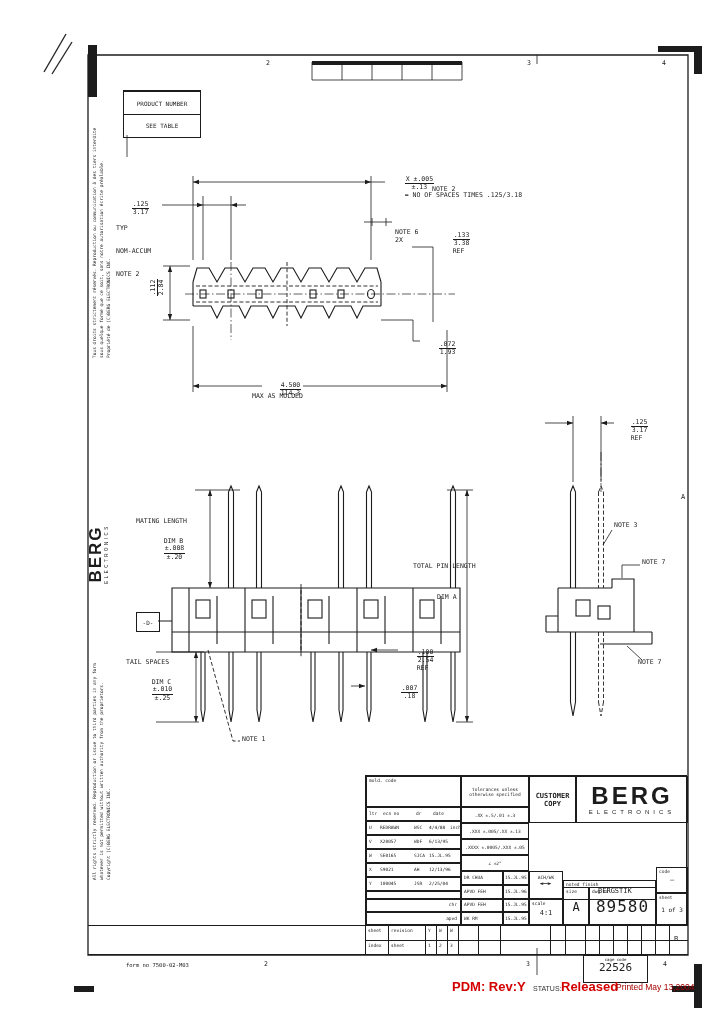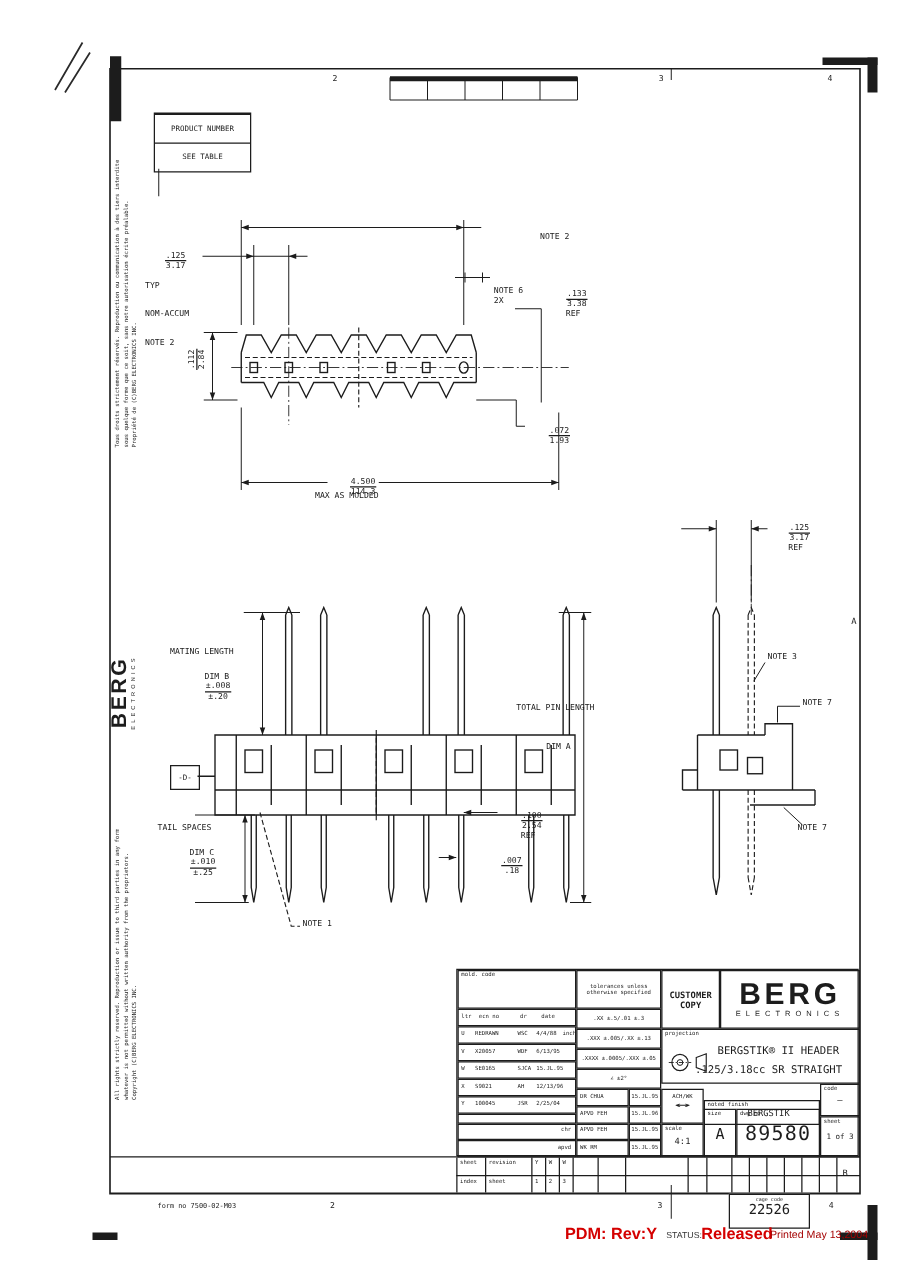--- a/index.html
+++ b/index.html
@@ -171,20 +171,24 @@
     <div class="ctr" style="height:22px;border-bottom:1px solid #1c1c1c;font-size:6px">PRODUCT NUMBER</div>
     <div class="ctr" style="height:21px;font-size:6px">SEE TABLE</div>
   </div>
 
   <div class="lbl" style="left:116px;top:193px">
     <span class="fr"><span class="a">.125</span><span class="b">3.17</span></span>
     <div>TYP</div>
     <div>NOM-ACCUM</div>
     <div>NOTE 2</div>
   </div>
+  <div class="lbl" style="left:389px;top:168px">
+    <span class="fr"><span class="a">X ±.005</span><span class="b">±.13</span></span>
+    <span>= NO OF SPACES TIMES .125/3.18</span>
+  </div>
   <div class="lbl" style="left:432px;top:186px">NOTE 2</div>
   <div class="lbl" style="left:395px;top:214px">
     <div>NOTE 6</div><div>2X</div>
   </div>
   <div class="lbl" style="left:437px;top:224px">
     <span class="fr"><span class="a">.133</span><span class="b">3.38</span></span>
     <span>REF</span>
   </div>
   <div class="lbl" style="left:423px;top:333px">
     <span class="fr"><span class="a">.072</span><span class="b">1.93</span></span>
@@ -314,31 +318,20 @@
 
     <div class="cell ctr" style="left:163px;top:0;width:47px;height:47px;font-size:7px;flex-direction:column;font-weight:bold">
       <div>CUSTOMER</div>
         <div>COPY</div>
     </div>
     <div class="cell ctr" style="left:210px;top:0;width:112px;height:47px;flex-direction:column">
       <div style="font-family:'Liberation Sans',sans-serif;font-weight:bold;font-size:24px;letter-spacing:3px;line-height:24px">BERG</div>
       <div style="font-family:'Liberation Sans',sans-serif;font-size:6px;letter-spacing:4px;line-height:8px">ELECTRONICS</div>
     </div>
 
-    <div class="cell" style="left:163px;top:47px;width:159px;height:44px">
-      <span class="tb-lbl" style="left:2px;top:2px">projection</span>
-      <svg class="abs" style="left:4px;top:13px" width="34" height="26" viewBox="0 0 34 26">
-        <circle cx="10" cy="13" r="6.5" fill="none" stroke="#1c1c1c" stroke-width="0.9"></circle>
-        <circle cx="10" cy="13" r="2.3" fill="none" stroke="#1c1c1c" stroke-width="0.8"></circle>
-        <path d="M1,13 H19" stroke="#1c1c1c" stroke-width="0.7" stroke-dasharray="4 1.5 1 1.5" fill="none"></path>
-        <path d="M23,9 L31,6 L31,20 L23,17 Z" fill="none" stroke="#1c1c1c" stroke-width="0.9"></path>
-      </svg>
-      <div class="abs" style="left:44px;top:12px;font-size:8.5px">BERGSTIK® II HEADER</div>
-      <div class="abs" style="left:26px;top:27px;font-size:8.5px">.125/3.18cc SR STRAIGHT</div>
-    </div>
 
     <div class="cell" style="left:163px;top:95px;width:34px;height:28px;text-align:center">
       <div class="t45" style="margin-top:3px">ACH/WK</div>
       <div style="font-size:8px;transform:scaleX(2.6);line-height:8px">↔</div>
     </div>
     <div class="cell" style="left:163px;top:123px;width:34px;height:27px">
       <span class="tb-lbl" style="left:2px;top:2px">scale</span>
       <div class="ctr t7" style="height:100%">4:1</div>
     </div>
 

